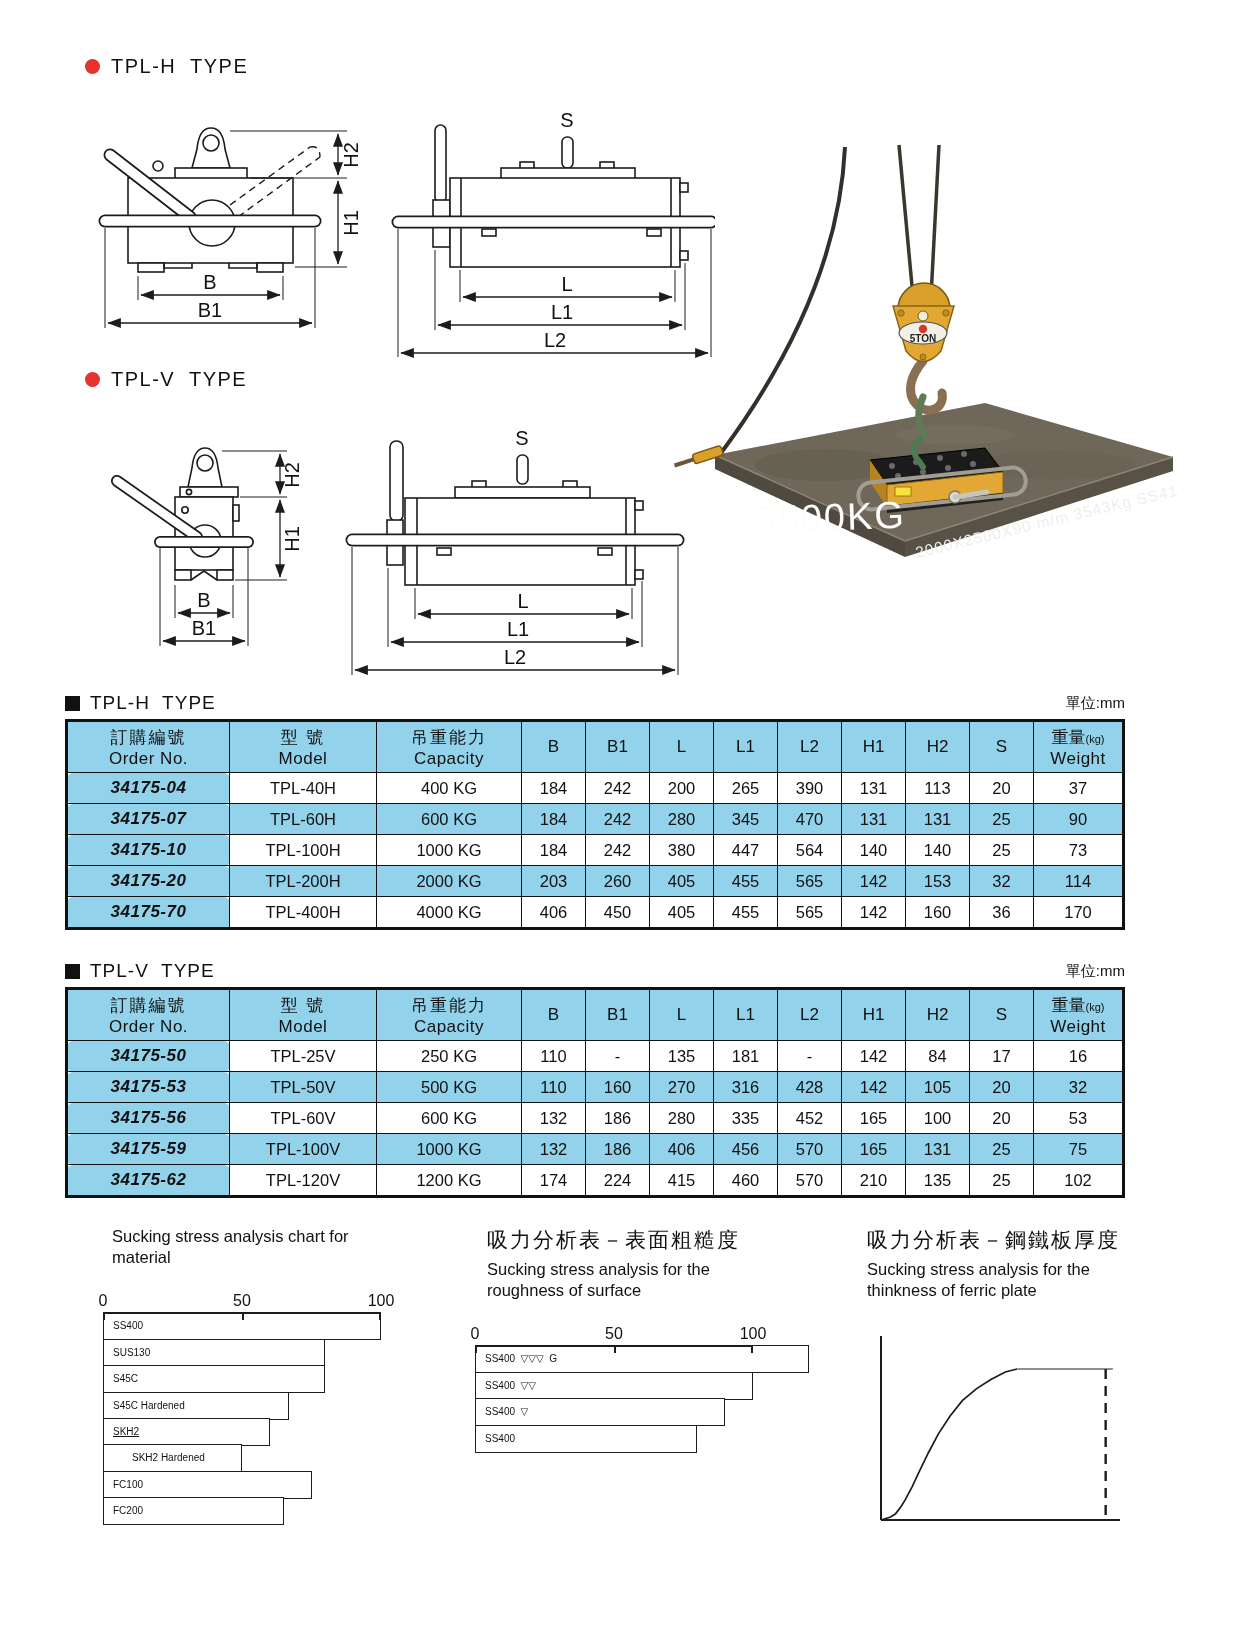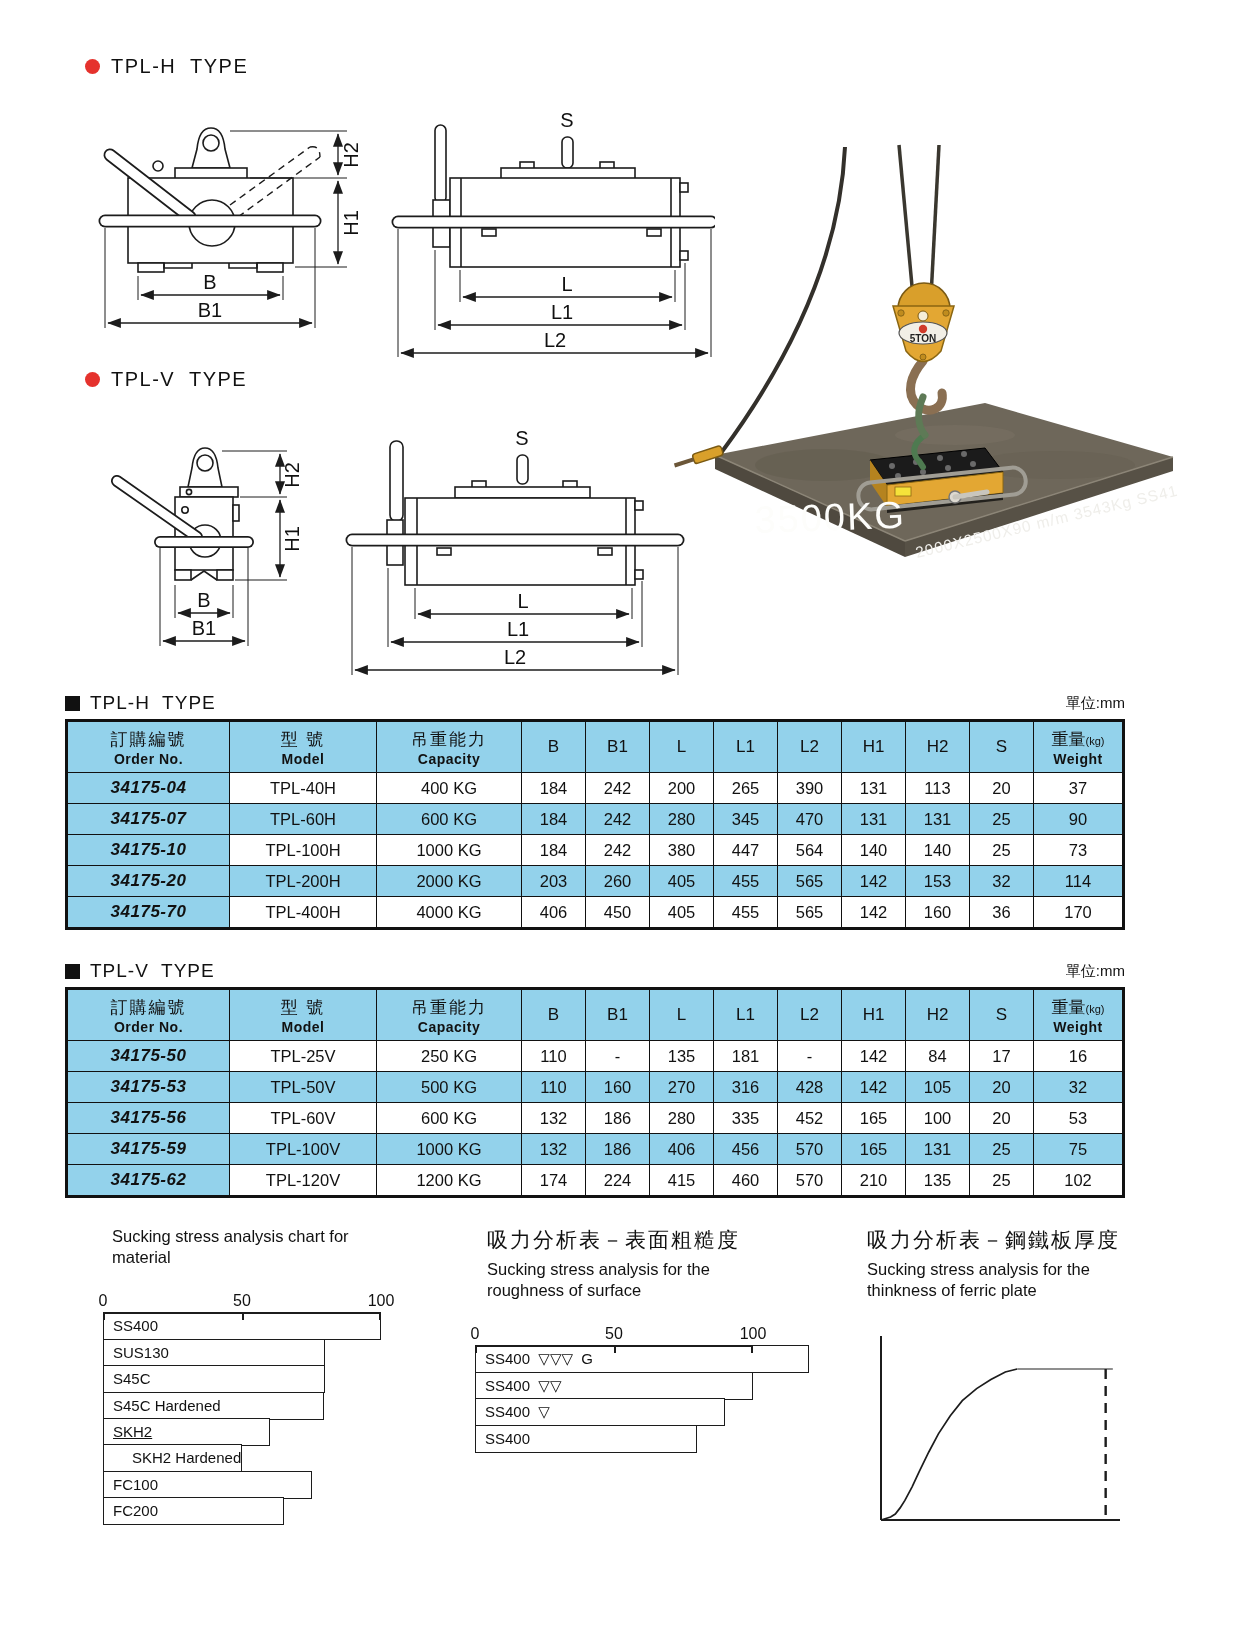--- a/index.html
+++ b/index.html
@@ -14,38 +14,38 @@
   .tbl-wrap{position:absolute;width:1060px;}
   .tbl-title{display:flex;align-items:center;gap:10px;font-size:19px;letter-spacing:1px;
         white-space:pre;height:26px;}
   .unit{margin-left:auto;font-size:15px;letter-spacing:0;}
   table.spec{border-collapse:collapse;table-layout:fixed;width:1060px;margin-top:3px;
         border:3px solid #111;}
   table.spec th,table.spec td{border:1.6px solid #111;text-align:center;vertical-align:middle;
         padding:0;overflow:hidden;}
   table.spec thead th{background:var(--blue);height:50px;font-weight:normal;}
   .h-zh{font-size:17px;letter-spacing:2px;}
-  .h-en{font-size:14px;font-weight:bold;letter-spacing:0.5px;}
+  .h-en{font-size:17px;font-weight:normal;letter-spacing:0.5px;}
   .h-dim{font-size:17px;font-weight:bold;}
   .h-kg{font-size:11px;}
   table.spec tbody td{height:30px;font-size:16.5px;background:#fff;}
   table.spec tbody tr.alt td{background:var(--blue);}
   table.spec tbody td.order-cell{background:var(--blue);font-weight:bold;font-style:italic;
-        font-size:17px;letter-spacing:0.5px;}
+        font-size:17px;letter-spacing:0.5px;border-radius:6px;}
   
   .chart{position:absolute;top:1226px;}
   .c-title-zh{font-size:21px;letter-spacing:2px;margin-bottom:5px;}
   .c-title-en{font-size:16.5px;line-height:21px;width:252px;}
   .c-axis{position:relative;margin-top:24px;width:278px;}
   .c-ticks{position:relative;height:20px;font-size:16px;}
   .c-ticks span{position:absolute;transform:translateX(-50%);}
   .c-axisline{position:relative;height:0;border-top:2px solid #1c1c1c;}
   .c-axisline i{position:absolute;top:0;width:2px;height:6px;background:#1c1c1c;}
   .bar{box-sizing:border-box;border:1.6px solid #1c1c1c;background:#fff;height:28px;
-        margin-top:-1.6px;font-size:15px;line-height:25px;padding-left:9px;white-space:pre;}
+        margin-top:-1.6px;font-size:10px;line-height:25px;padding-left:9px;white-space:pre;}
   .dtext{font-size:20px;fill:#111;font-family:"Liberation Sans","DejaVu Sans",sans-serif;}
 </style>
 </head>
 <body>
 
 <div class="page">
 
   <svg width="0" height="0" style="position:absolute">
     <defs>
       <marker id="ah" viewBox="0 0 10 8" markerWidth="11" markerHeight="9" refX="9.5" refY="4" orient="auto-start-reverse">
@@ -541,21 +541,21 @@
           <span style="left: 278px;">100</span>
         </div>
         <div class="c-axisline">
           <i style="left: 0px;"></i>
           <i style="left: 139px;"></i>
           <i style="left: 276px;"></i>
         </div>
         <div class="bar" style="width: 278px;">SS400</div>
         <div class="bar" style="width: 222.4px;">SUS130</div>
         <div class="bar" style="width: 222.4px;">S45C</div>
-        <div class="bar" style="width: 221px;">S45C Hardened</div>
+        <div class="bar" style="width: 186px;">S45C Hardened</div>
         <div class="bar" style="width: 166.8px; text-decoration: underline;">SKH2</div>
         <div class="bar" style="width: 139px; padding-left: 28px;">SKH2 Hardened</div>
         <div class="bar" style="width: 208.5px;">FC100</div>
         <div class="bar" style="width: 180.7px;">FC200</div>
       </div>
     </div>
   <div class="chart" id="chart-roughness" style="left:455px;width:360px">
       <div class="c-title-zh" style="padding-left: 32px;">吸力分析表－表面粗糙度</div>
       <div class="c-title-en" style="margin-left: 32px;">Sucking stress analysis for the roughness of surface</div>
       <div class="c-axis" style="margin-left: 20px;">

